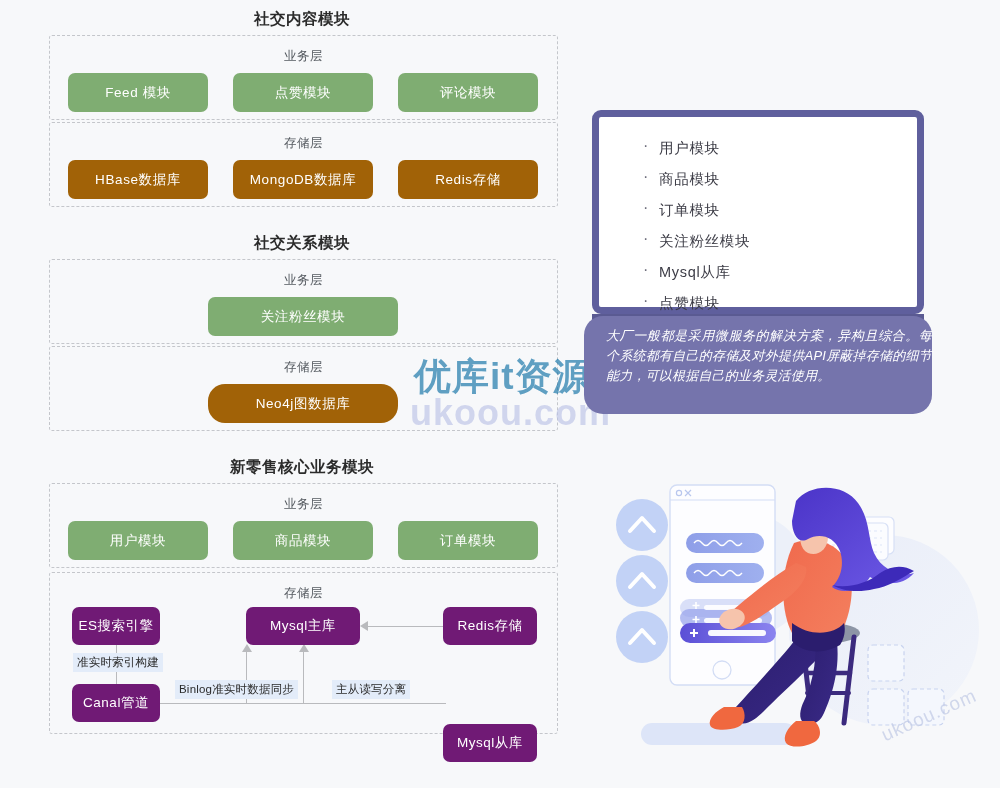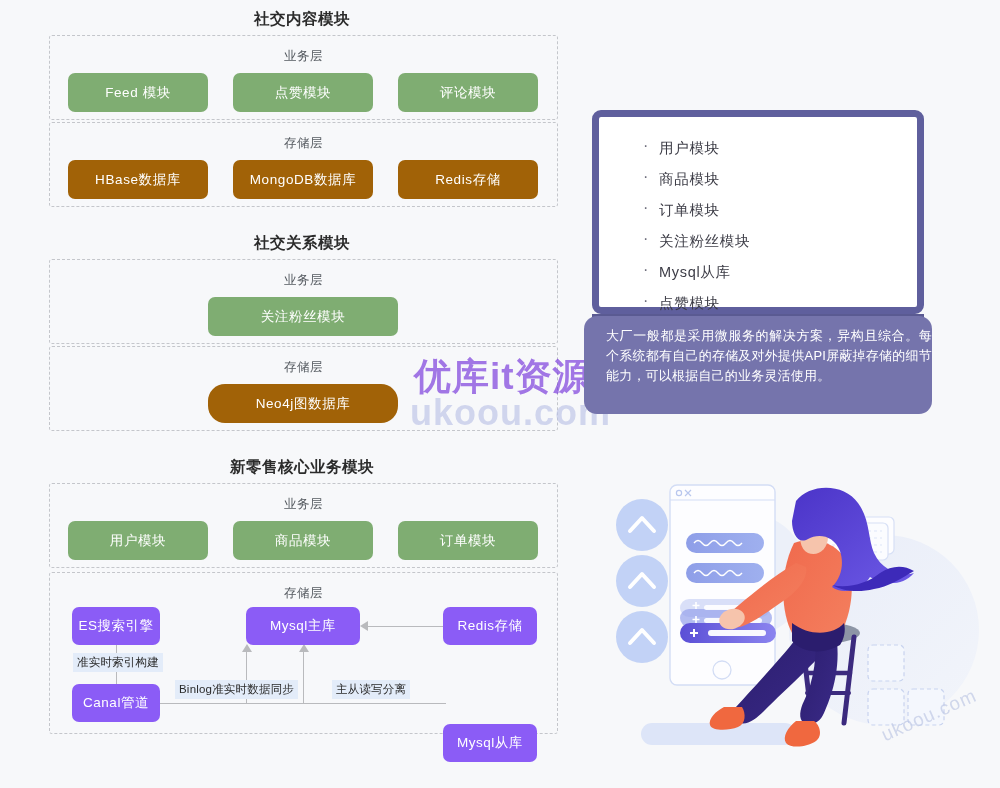--- a/index.html
+++ b/index.html
@@ -9,21 +9,21 @@
     background:#f7f8fa;
     font-family:"Liberation Sans","DejaVu Sans",sans-serif;
     position:relative;overflow:hidden;
     -webkit-font-smoothing:antialiased;
   }
   .canvas{position:absolute;left:0;top:0;width:1000px;height:788px;}
 
   
   .wm{position:absolute;color:#c9cbe8;opacity:.62;font-weight:700;
       letter-spacing:1px;user-select:none;pointer-events:none;z-index:5;}
-  .wm-cn{left:414px;top:352px;font-size:37px;color:#6d28d9;}
+  .wm-cn{left:414px;top:352px;font-size:37px;color:#0369a1;}
   .wm-en{left:410px;top:392px;font-size:36px;color:#b9c0e6;}
   .wm-rot{left:878px;top:726px;font-size:19px;color:#b9c3e2;
           transform:rotate(-24deg);transform-origin:left top;font-weight:400;}
 
   
   .sec-title{position:absolute;font-size:15.5px;font-weight:700;color:#2b2b2b;
              text-align:center;width:520px;left:42px;letter-spacing:.5px;}
 
   
   .panel{position:absolute;border:1px dashed #c4c6cb;border-radius:3px;
@@ -32,21 +32,21 @@
                font-size:12.5px;color:#555a60;letter-spacing:.5px;}
 
   
   .chip{position:absolute;border-radius:7px;display:flex;align-items:center;
         justify-content:center;color:#ffffff;font-size:13.5px;letter-spacing:.6px;
         box-sizing:border-box;}
   .chip.green{background:#7fad72;}
   .chip.purple{background:#a16207;}
 
   
-  .node{position:absolute;background:#8b5cf6;border-radius:7px;color:#fff;
+  .node{position:absolute;background:#701a75;border-radius:7px;color:#fff;
         display:flex;align-items:center;justify-content:center;
         font-size:13.5px;letter-spacing:.5px;box-sizing:border-box;z-index:3;}
   .flow-label{position:absolute;background:#e3ecf9;color:#2b2b2b;font-size:11.5px;
               padding:2px 4px;white-space:nowrap;z-index:4;letter-spacing:.2px;}
   .line{position:absolute;background:#b9babd;z-index:2;}
   .line.h{height:1px;}
   .line.v{width:1px;}
   .arrow{position:absolute;width:0;height:0;z-index:3;}
   .arrow.up{border-left:5px solid transparent;border-right:5px solid transparent;
             border-bottom:8px solid #b9babd;}
@@ -63,22 +63,22 @@
                background:#5a5a92;border-radius:0 0 3px 3px;z-index:6;}
   .screen-list{position:absolute;left:44px;top:22px;}
   .screen-list li{list-style:none;font-size:14.5px;color:#3c3c46;
                   margin:0 0 12px 0;letter-spacing:.7px;position:relative;
                   padding-left:16px;}
   .screen-list li:before{content:"·";position:absolute;left:0;top:-2px;
                          color:#6f6f7d;font-size:16px;}
   .screen-list{padding:0;margin:0;}
 
   .note{position:absolute;left:584px;top:316px;width:348px;height:98px;
-        background:#7574ac;border-radius:13px;z-index:7;
-        box-sizing:border-box;padding:10px 0 0 22px;}
+        background:#7574ac;border-radius:19px;z-index:7;
+        box-sizing:border-box;padding:10px 0 0 22px;font-style:italic;}
   .note p{margin:0;color:#ffffff;font-size:13px;line-height:20px;
           letter-spacing:.2px;text-align:justify;}
 
   
   .illus{position:absolute;left:596px;top:455px;width:404px;height:333px;z-index:4;}
 </style>
 </head>
 <body>
 
 <div class="canvas">

